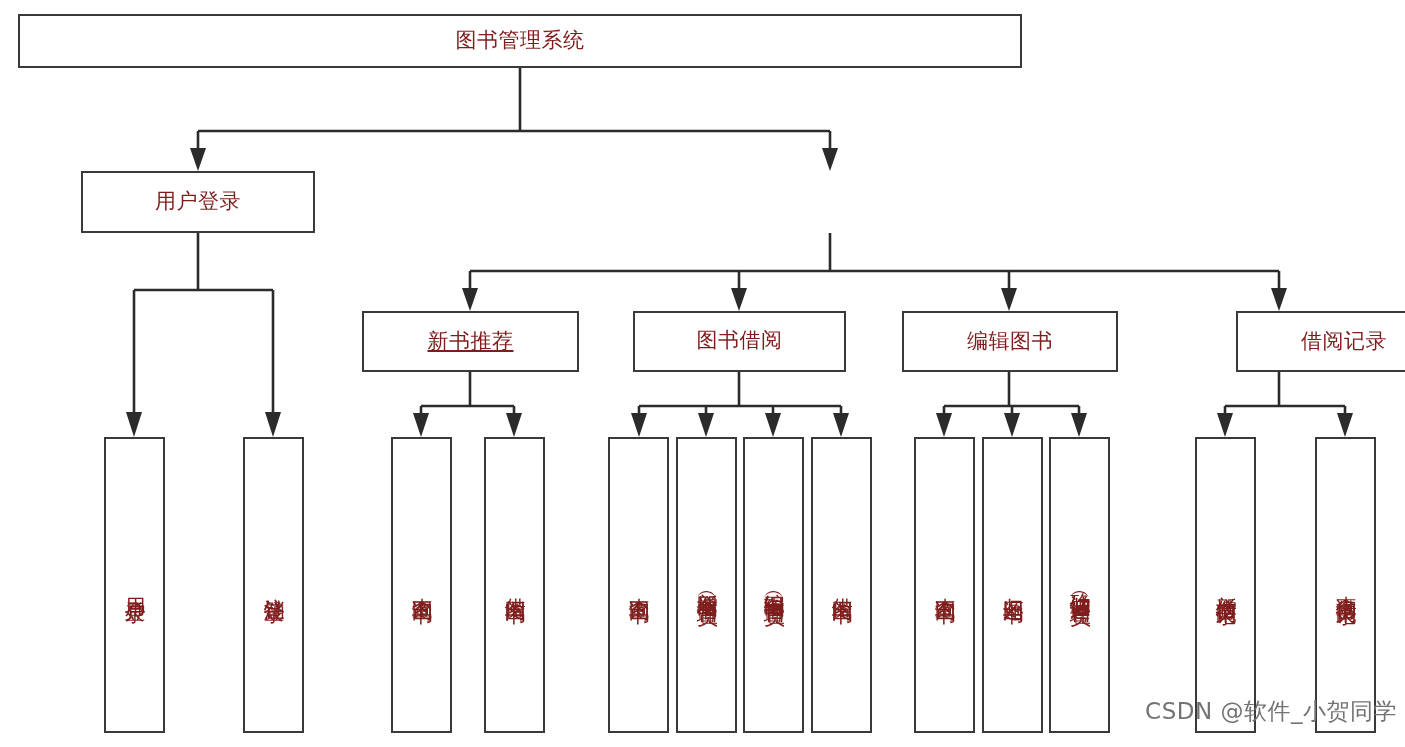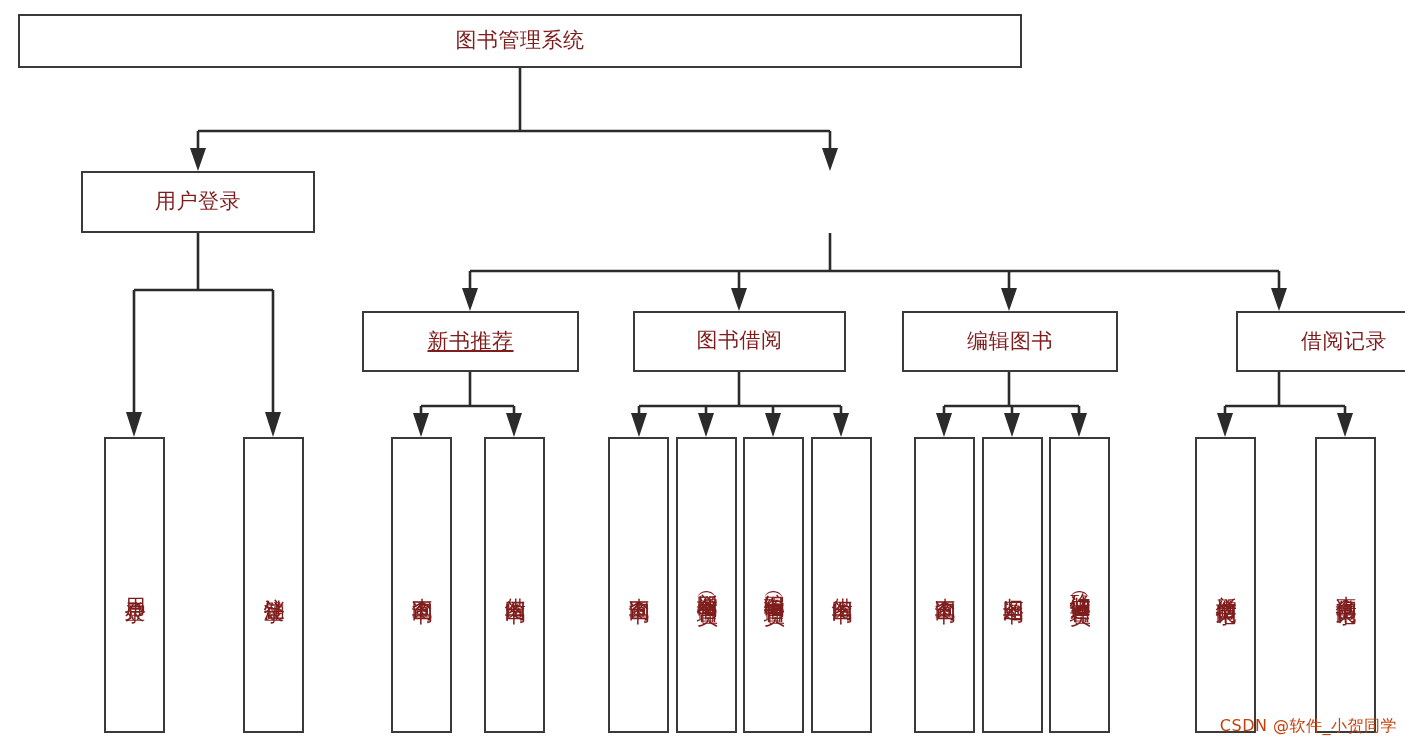--- a/index.html
+++ b/index.html
@@ -64,23 +64,23 @@
     stroke-width: 2.6;
     fill: none;
   }
   #wires polygon {
     fill: #2b2b2b;
   }
   
   #watermark {
     position: absolute;
     right: 8px;
-    bottom: 10px;
-    font-size: 16px;
-    color: #c2410c;
+    bottom: 20px;
+    font-size: 23px;
+    color: #737373;
     letter-spacing: 0.5px;
     z-index: 5;
     white-space: nowrap;
     font-family: "DejaVu Sans", "Liberation Sans", sans-serif;
   }
 </style>
 </head>
 <body>
 
 <div id="canvas">

